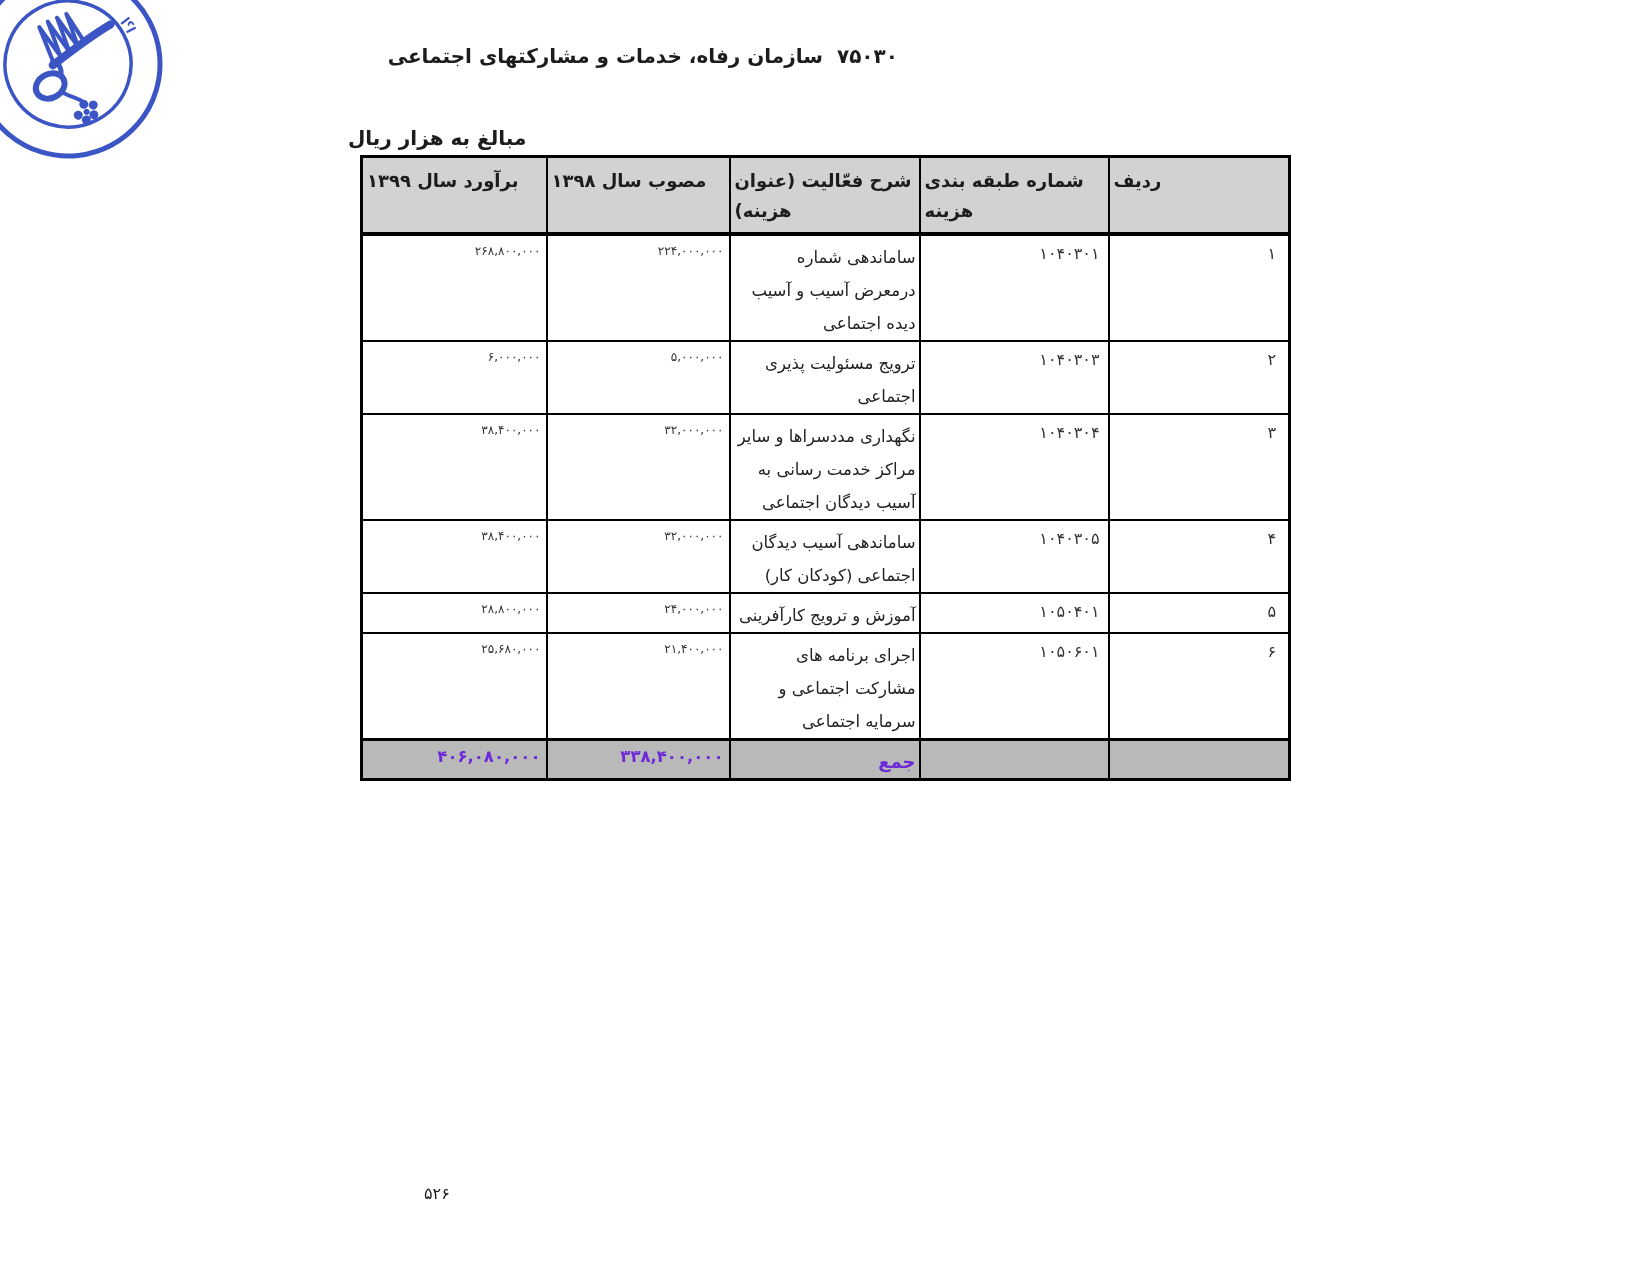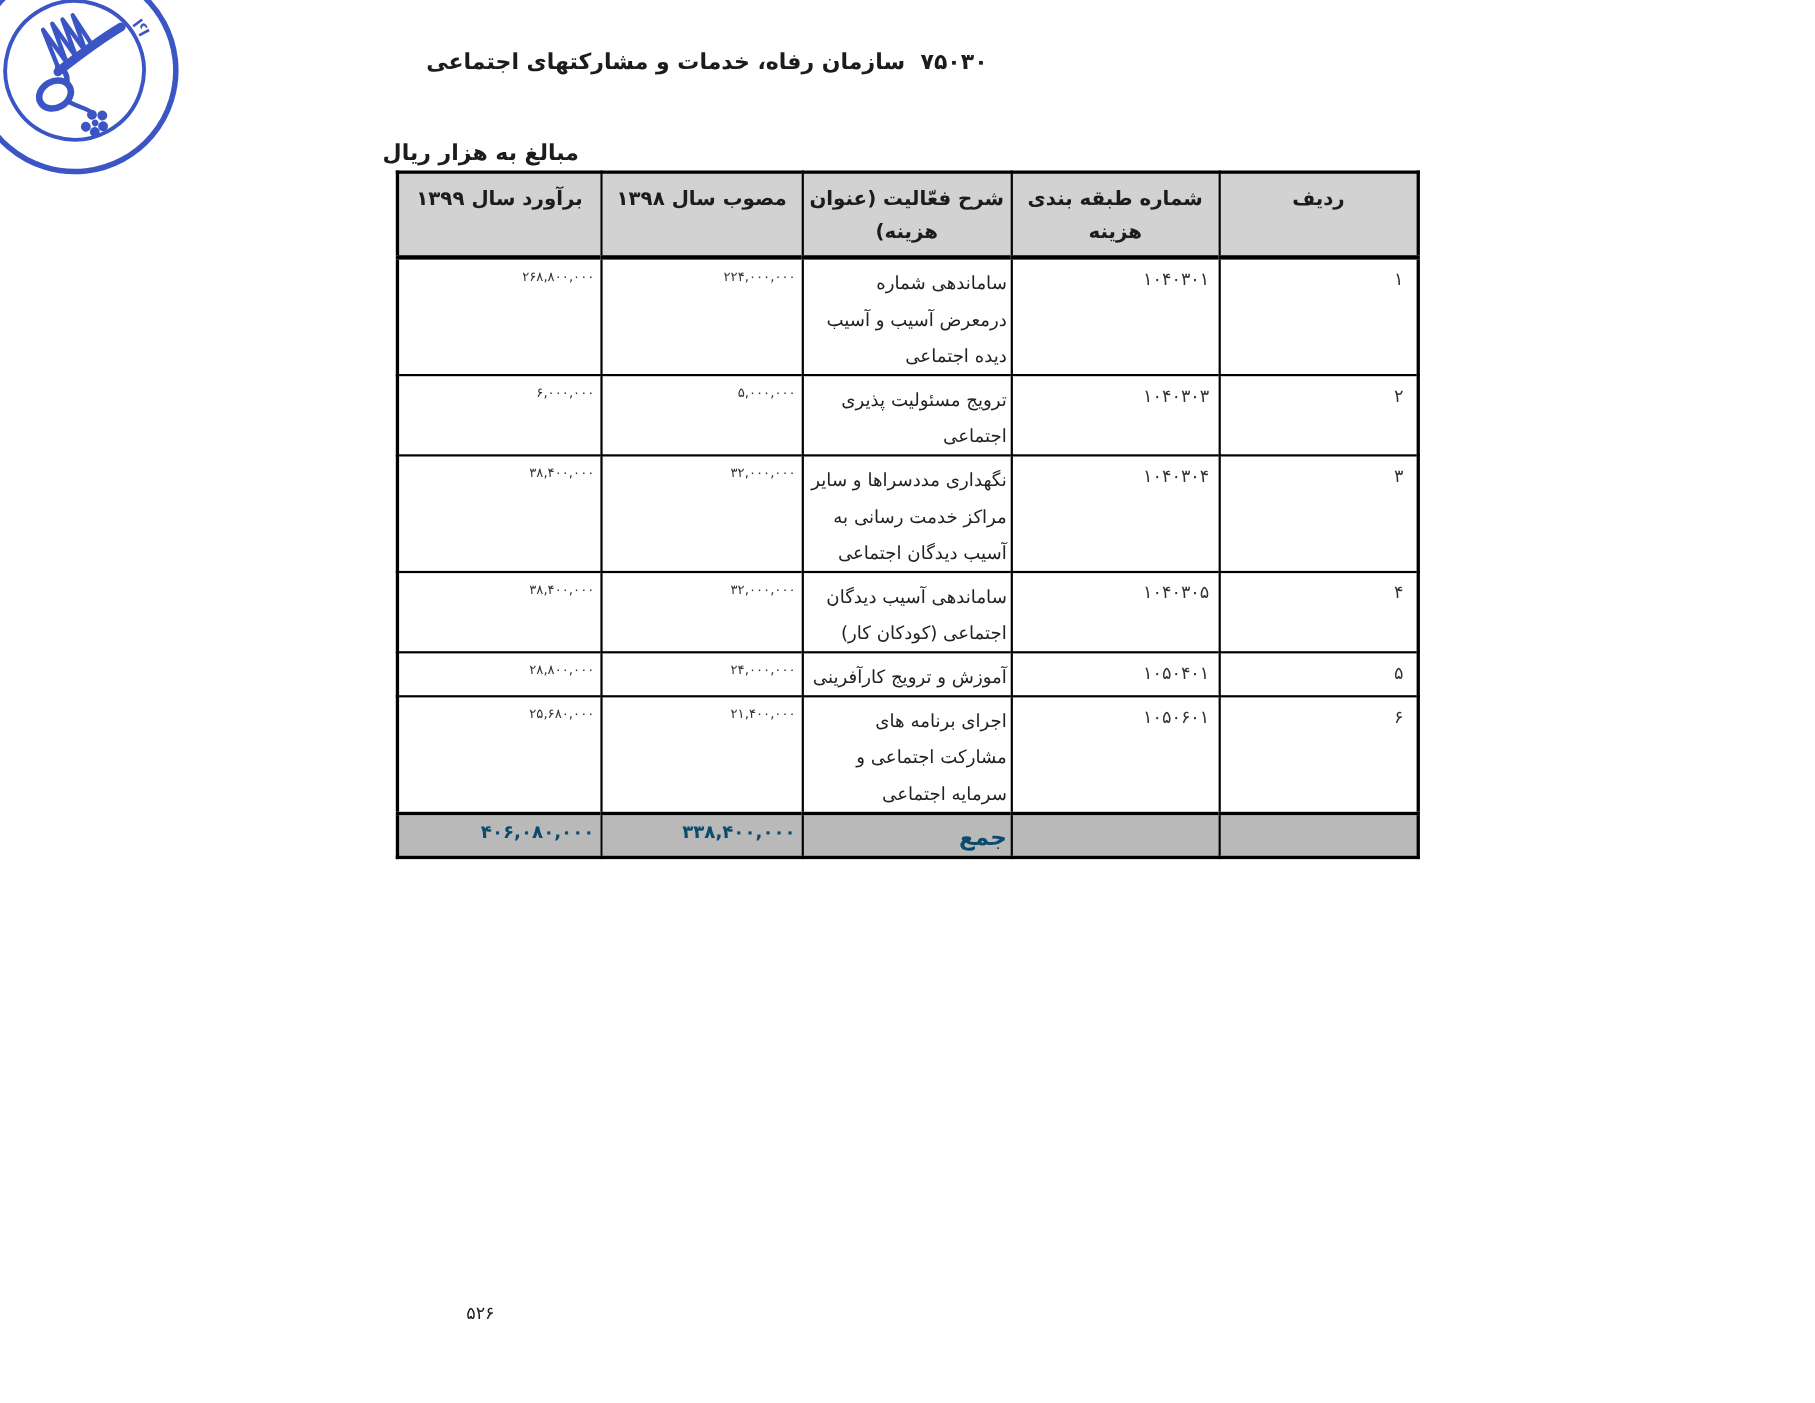--- a/index.html
+++ b/index.html
@@ -47,35 +47,35 @@
     border:3px solid #000;
   }
   table.budget th, table.budget td{
     border:2px solid #000;
     vertical-align:top;
     overflow:hidden;
   }
   table.budget thead th{
     background:#d2d2d2;
     font-size:18px; font-weight:bold;
-    text-align:center;
+    text-align:left;
     padding:8px 4px 0 4px;
     line-height:30px;
     border-bottom:4px solid #000;
   }
   td.c-no{ text-align:right; padding:8px 12px 0 2px; font-size:16px; color:#333;}
   td.c-code{ text-align:right; padding:8px 8px 0 14px; font-size:16px; color:#333; letter-spacing:1px;}
   td.c-act{ text-align:right; padding:5px 3px 0 4px; font-size:16.5px; line-height:33px; color:#222;}
   td.c-num{ text-align:right; padding:8px 5px 0 2px; font-size:12px; color:#333;}
   tr.total-row td{
     background:#b9b9b9;
     border-top:3px solid #000;
-    font-weight:bold; color:#0c4a6e;
+    font-weight:bold; color:#6d28d9;
   }
-  tr.total-row td.c-act{ font-size:21px; padding-top:4px;}
+  tr.total-row td.c-act{ font-size:18px; padding-top:4px;}
   tr.total-row td.c-num{ font-size:16.5px; padding-top:6px;}
   
   .page-number{
     position:absolute; left:424px; top:1184px;
     font-size:16px; direction:rtl;
   }
 </style>
 </head>
 <body>
 

